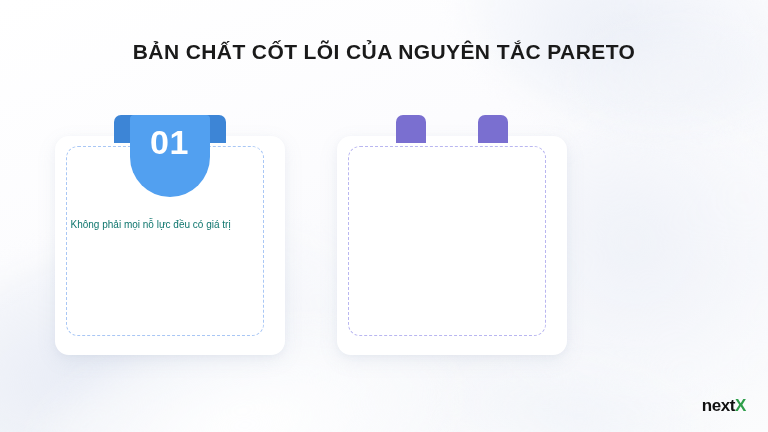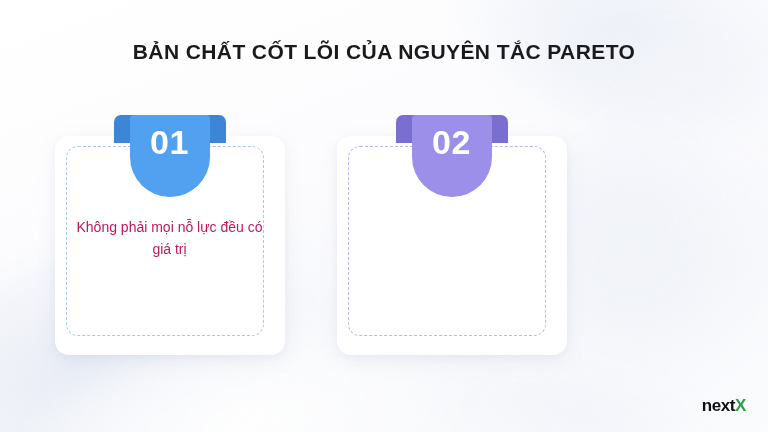--- a/index.html
+++ b/index.html
@@ -170,24 +170,24 @@
     letter-spacing: 0.5px;
     line-height: 1;
   }
 
   
   .card-text {
     position: absolute;
     left: 16px;
     top: 102px;
     width: 198px;
-    text-align: center;
-    font-size: 14px;
+    text-align: left;
+    font-size: 10px;
     line-height: 1.55;
-    color: #be185d;
+    color: #0f766e;
   }
 
   
   #logo {
     position: absolute;
     right: 22px;
     bottom: 16px;
     font-size: 17px;
     font-weight: bold;
     letter-spacing: -0.4px;
@@ -226,23 +226,20 @@
       </div>
       <div class="card-text">Không phải mọi nỗ lực đều có giá trị</div>
     </div>
 
     <div class="card-wrap">
       <div class="card-plate"></div>
       <div class="card-dashed" id="c2-dashed" style="border-color: rgb(185, 182, 240);"></div>
       <div class="ribbon">
         <div class="ribbon-tab left" id="c2-tab-l" style="background: rgb(122, 111, 208);"></div>
         <div class="ribbon-tab right" id="c2-tab-r" style="background: rgb(122, 111, 208);"></div>
-        <div class="ribbon-body" id="c2-body" style="background: rgb(155, 143, 234);">
-          <span class="ribbon-num">02</span>
-        </div>
       </div>
     </div>
 
   </div>
 
   <div id="logo">
     <span class="lg-next">next</span><span class="lg-x">X</span>
   </div>
 
 </div>

